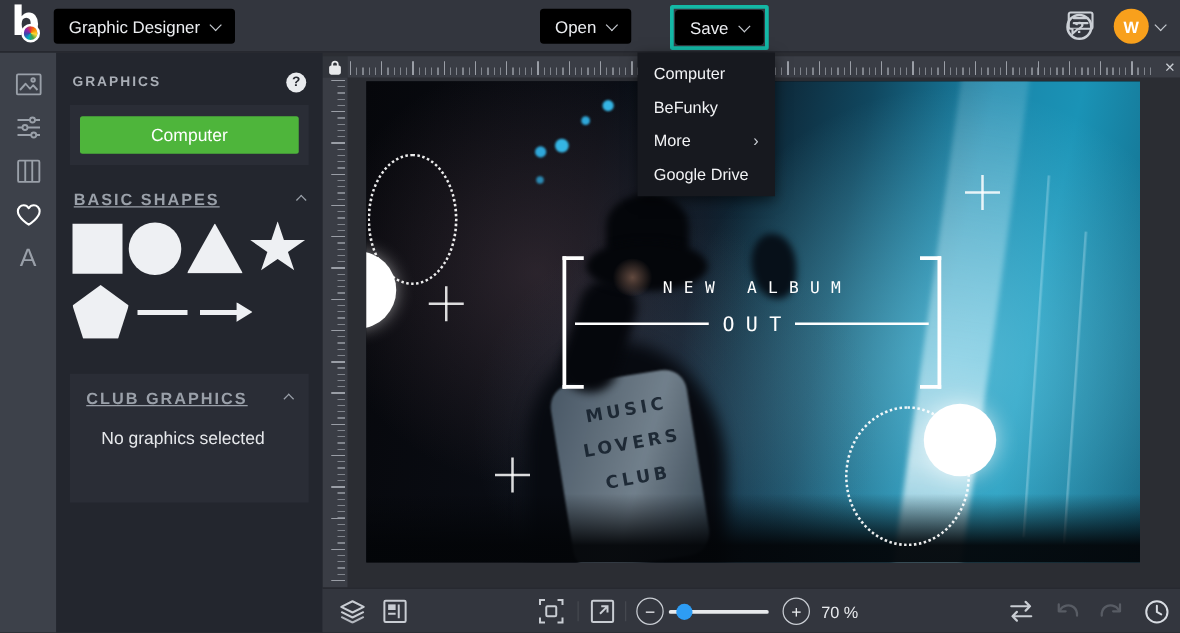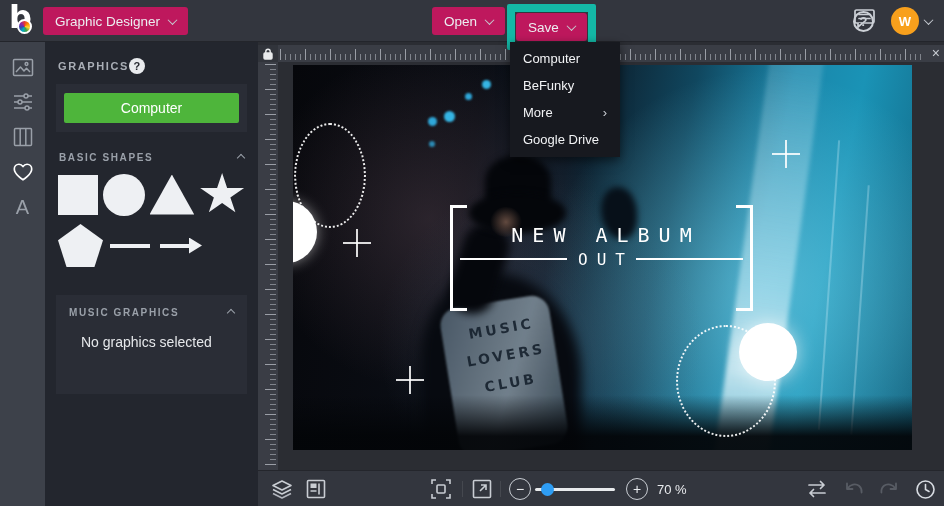--- a/index.html
+++ b/index.html
@@ -5,26 +5,26 @@
   * { box-sizing: border-box; margin: 0; padding: 0; }
   html,body { width:944px; height:506px; overflow:hidden; }
   body { font-family:"Liberation Sans", sans-serif; background:#2b2d33; color:#e8eaed; position:relative; }
 
   
   .topbar { position:absolute; left:0; top:0; width:944px; height:42px; background:#33363e; border-bottom:1px solid #23252b; z-index:40; }
   .logo { position:absolute; left:9px; top:5px; width:30px; height:32px; }
   .logo .b-glyph { position:absolute; left:0; top:-7px; font-size:32px; font-weight:bold; color:#fff; font-family:"DejaVu Sans", sans-serif; }
   .logo .b-disc { position:absolute; left:8px; bottom:3px; width:15px; height:15px; border-radius:50%; border:2px solid #fff;
     background:conic-gradient(#e53935,#fb8c00,#fdd835,#43a047,#00acc1,#3949ab,#8e24aa,#e53935); }
-  .menu-btn { position:absolute; top:7px; height:28px; background:#be185d; border:none; border-radius:3px; color:#eceef1;
+  .menu-btn { position:absolute; top:7px; height:28px; background:#000000; border:none; border-radius:3px; color:#eceef1;
     font-size:13.5px; font-family:inherit; display:flex; align-items:center; gap:9px; padding:0 12px; cursor:pointer; }
   .chev { width:7px; height:7px; border-right:1.6px solid #c6cad0; border-bottom:1.6px solid #c6cad0; transform:rotate(45deg) translate(-1px,-1px); }
   .btn-appmenu { left:43px; }
   .btn-open { left:432px; }
-  .save-frame { position:absolute; left:507px; top:4px; border:8px solid #14b8a6; border-radius:2px; padding:1px; }
+  .save-frame { position:absolute; left:536px; top:4px; border:3px solid #14b8a6; border-radius:2px; padding:1px; }
   .btn-save { position:relative; top:0; left:0; }
   .topbar-right { position:absolute; right:12px; top:0; height:42px; display:flex; align-items:center; gap:17px; }
   .help-badge { width:21px; height:21px; border-radius:50%; border:2px solid #ccd0d6; color:#ccd0d6; font-size:13px; font-weight:bold;
     display:flex; align-items:center; justify-content:center; cursor:pointer; }
   .avatar-wrap { display:flex; align-items:center; gap:6px; cursor:pointer; }
   .avatar { width:28px; height:28px; border-radius:50%; background:#f8a01c; color:#fff; font-size:13px; font-weight:bold;
     display:flex; align-items:center; justify-content:center; }
 
   
   .save-menu { position:absolute; left:510px; top:42px; width:110px; background:#17191f; z-index:60; padding:3px 0 4px; box-shadow:0 3px 10px rgba(0,0,0,.55); }
@@ -35,31 +35,31 @@
   
   .tool-rail { position:absolute; left:0; top:42px; width:45px; height:464px; background:#3d414a; display:flex; flex-direction:column;
     align-items:center; padding-top:13px; gap:11px; z-index:30; }
   .rail-item { width:24px; height:24px; display:flex; align-items:center; justify-content:center; cursor:pointer; color:#9aa0a9; }
   .rail-item.active { color:#ffffff; }
   .rail-item svg { display:block; }
   .rail-letter { font-size:20px; font-weight:400; }
 
   
   .panel { position:absolute; left:45px; top:42px; width:213px; height:464px; background:#23262e; z-index:30; }
-  .panel-header { display:flex; align-items:center; padding:16px 13px 10px; }
+  .panel-header { display:flex; justify-content:space-between; align-items:center; padding:16px 13px 10px; }
   .panel-title { font-size:11px; font-weight:bold; letter-spacing:1.6px; color:#a9aeb6; }
   .panel-help { width:16px; height:16px; border-radius:50%; background:#e9ebee; color:#272a31; font-size:11px; font-weight:bold;
     display:flex; align-items:center; justify-content:center; cursor:pointer; }
   .panel-box { background:#2a2d36; margin:0 11px 10px; padding:9px 8px; }
   .btn-computer { display:block; width:100%; background:#4eb53b; border:none; border-radius:2px; color:#fff; font-size:14px;
     font-family:inherit; padding:7px 0; cursor:pointer; }
   .btn-search { display:block; width:100%; background:transparent; border:1px solid #575b64; color:#eef0f2; font-size:14px;
     font-family:inherit; padding:7px 0; cursor:pointer; }
   .section-row { display:flex; justify-content:space-between; align-items:center; padding:10px 14px 6px; }
-  .section-label { font-size:10px; font-weight:bold; letter-spacing:1.6px; color:#9aa0a9; }
+  .section-label { font-size:13px; font-weight:bold; letter-spacing:1.6px; color:#9aa0a9;text-decoration:underline; }
   .chev-up { width:6px; height:6px; border-right:1.8px solid #9aa0a9; border-bottom:1.8px solid #9aa0a9; transform:rotate(-135deg); cursor:pointer; }
   .shapes { padding:4px 13px 6px; }
   .shape-row { display:flex; align-items:center; gap:5px; margin-bottom:8px; }
   .shape { cursor:pointer; }
   .sh-square { width:40px; height:40px; background:#eef0f3; }
   .sh-circle { width:42px; height:42px; border-radius:50%; background:#eef0f3; }
   .sh-triangle { width:45px; height:40px; background:#eef0f3; clip-path:polygon(50% 0,100% 100%,0 100%); }
   .sh-star { width:46px; height:43px; background:#eef0f3; clip-path:polygon(50% 0%,61% 35%,98% 35%,68% 57%,79% 91%,50% 70%,21% 91%,32% 57%,2% 35%,39% 35%); }
   .sh-pentagon { width:45px; height:43px; background:#eef0f3; clip-path:polygon(50% 0%,100% 38%,81% 100%,19% 100%,0% 38%); }
   .sh-line { width:40px; height:4px; background:#eef0f3; margin:0 2px; }
@@ -126,21 +126,21 @@
   .cross::before { content:""; position:absolute; left:0; right:0; top:13px; height:1.6px; background:rgba(255,255,255,.85); }
   .cross::after { content:""; position:absolute; top:0; bottom:0; left:13px; width:1.6px; background:rgba(255,255,255,.85); }
   .cr1 { left:50px; top:164px; }
   .cr2 { left:103px; top:301px; }
   .cr3 { left:479px; top:75px; }
 
   .overlay { position:absolute; left:157px; top:140px; width:303px; height:106px; color:#fff; font-family:"DejaVu Sans Mono", monospace; }
   .bracket { position:absolute; top:0; width:17px; height:106px; }
   .bracket.left { left:0; border-left:3px solid #fff; border-top:3px solid #fff; border-bottom:3px solid #fff; }
   .bracket.right { right:0; border-right:3px solid #fff; border-top:3px solid #fff; border-bottom:3px solid #fff; }
-  .ov-l1 { position:absolute; top:18px; left:0; right:0; text-align:center; font-size:20px; letter-spacing:9px; text-indent:9px; }
+  .ov-l1 { position:absolute; top:18px; left:0; right:0; text-align:center; font-size:13px; letter-spacing:9px; text-indent:9px; }
   .ov-l2row { position:absolute; top:45px; left:10px; right:10px; height:18px; display:flex; align-items:center; }
   .ov-l2row .rule { flex:1; height:1.6px; background:#fff; }
   .ov-l2 { font-size:16px; letter-spacing:9px; padding:0 2px 0 11px; }
   .ov-l3 { position:absolute; top:66px; left:0; right:0; text-align:center; font-size:16px; letter-spacing:9px; text-indent:9px; }
 
   
   .bottombar { position:absolute; left:258px; top:470px; width:686px; height:36px; background:#33363e; border-top:1px solid #24262c; z-index:35; }
   .bb { position:absolute; top:0; height:36px; display:flex; align-items:center; cursor:pointer; color:#c9cdd3; }
   .bb svg { display:block; }
   .bb-divider { position:absolute; top:10px; width:1px; height:16px; background:#45484f; }
@@ -259,21 +259,21 @@
       <div class="shape sh-pentagon"></div>
       <div class="shape sh-line"></div>
       <div class="shape sh-arrow">
         <span class="stem"></span>
           <span class="head"></span>
       </div>
     </div>
   </div>
   <div class="yg-box">
     <div class="section-row" style="padding:0 10px 0 10px;">
-      <span class="section-label">MUSIC GRAPHICS</span>
+      <span class="section-label">CLUB GRAPHICS</span>
       <span class="chev-up"></span>
     </div>
     <div class="empty-text">No graphics selected</div>
   </div>
 </div>
 
 <div class="workspace">
   <div class="ruler-corner">
     <svg width="10" height="12" viewBox="0 0 10 12" fill="none" stroke="#e8eaec" stroke-width="1.4">
       <rect x="1" y="5" width="8" height="6" rx="1" fill="#e8eaec"></rect>

